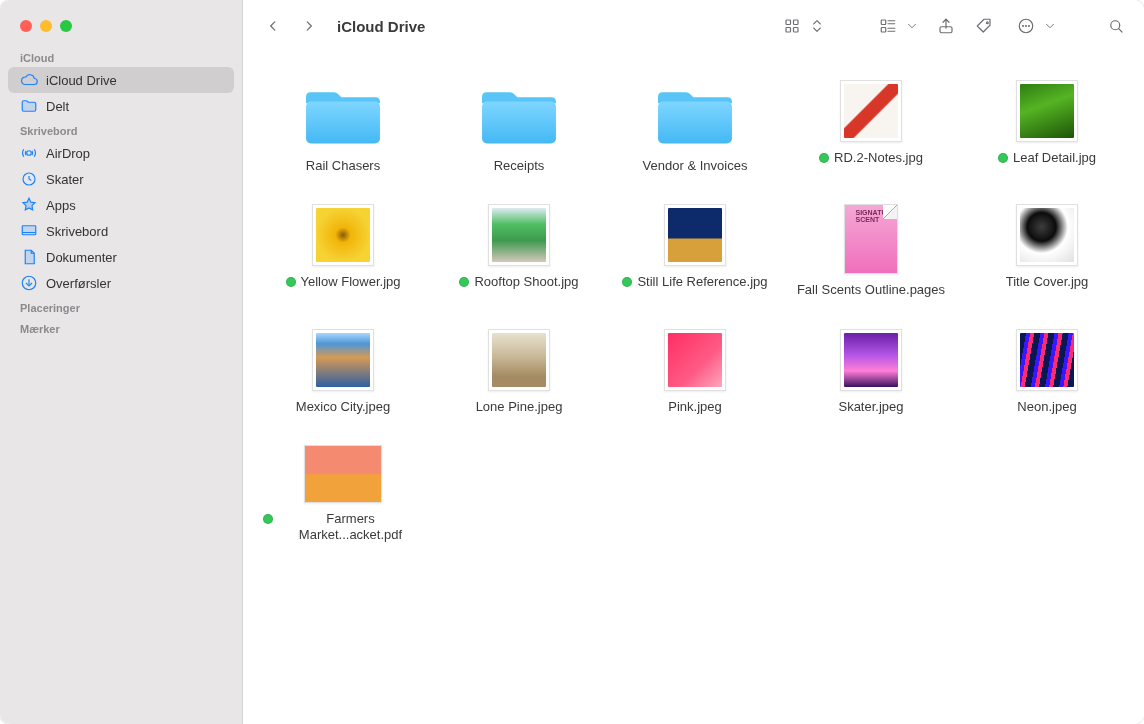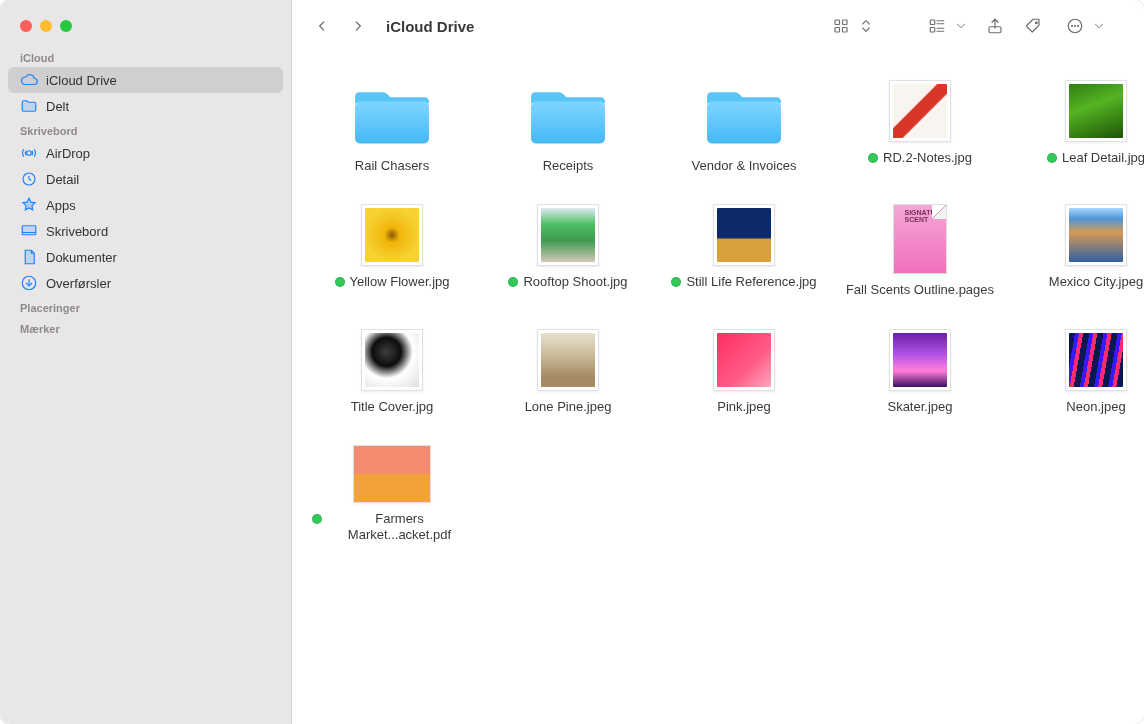--- a/index.html
+++ b/index.html
@@ -12,21 +12,21 @@
     border-radius: 10px;
     box-shadow: 0 0 0 1px rgba(0,0,0,0.08);
   }
   .window {
     display: flex;
     width: 100%;
     height: 100%;
   }
   
   .sidebar {
-    width: 292px;
+    width: 243px;
     background: #e9e6e8;
     border-right: 1px solid rgba(0,0,0,0.08);
     padding-top: 8px;
     flex-shrink: 0;
   }
   .traffic-lights {
     display: flex;
     gap: 8px;
     padding: 12px 14px 14px 20px;
   }
@@ -238,21 +238,21 @@
             </span>
             <span class="label">AirDrop</span>
           </li>
           <li class="side-item">
             <span class="side-icon">
               <svg viewBox="0 0 24 24">
                 <circle cx="12" cy="12" r="8"></circle>
                 <polyline points="12 8 12 12 15 14"></polyline>
               </svg>
             </span>
-            <span class="label">Detail</span>
+            <span class="label">Skater</span>
           </li>
           <li class="side-item">
             <span class="side-icon">
               <svg viewBox="0 0 24 24">
                 <path d="M12 3l2.5 5.2L20 9l-4 3.9.9 5.6L12 16l-4.9 2.5L8 12.9 4 9l5.5-.8z" fill="#1a84ff" stroke="none" opacity="0.25"></path>
                 <path d="M12 3l2.5 5.2L20 9l-4 3.9.9 5.6L12 16l-4.9 2.5L8 12.9 4 9l5.5-.8z"></path>
               </svg>
             </span>
             <span class="label">Apps</span>
           </li>
@@ -488,32 +488,32 @@
             <div class="thumb doc-thumb">
               <div style="width: 100%; height: 100%; background: linear-gradient(rgb(245, 168, 214) 0%, rgb(240, 111, 188) 100%); display: flex; align-items: flex-start; justify-content: center; font-size: 7px; font-weight: 700; color: rgb(122, 42, 86); padding: 4px; white-space: pre; overflow: hidden;">SIGNATU
 SCENT</div>
             </div>
             <div class="label-row">
               <div class="item-label">Fall Scents Outline.pages</div>
             </div>
           </div>
           <div class="item">
             <div class="thumb image-thumb">
+              <div class="img-inner" style="background: radial-gradient(circle at 40% 35%, rgb(61, 61, 61) 0%, rgb(12, 12, 12) 30%, rgb(255, 255, 255) 55%, rgb(224, 224, 224) 100%);"></div>
+            </div>
+            <div class="label-row">
+              <div class="item-label">Title Cover.jpg</div>
+            </div>
+          </div>
+          <div class="item">
+            <div class="thumb image-thumb">
               <div class="img-inner" style="background: linear-gradient(rgb(169, 214, 255) 0%, rgb(78, 150, 214) 20%, rgb(214, 154, 85) 45%, rgb(47, 95, 162) 100%);"></div>
             </div>
             <div class="label-row">
               <div class="item-label">Mexico City.jpeg</div>
-            </div>
-          </div>
-          <div class="item">
-            <div class="thumb image-thumb">
-              <div class="img-inner" style="background: radial-gradient(circle at 40% 35%, rgb(61, 61, 61) 0%, rgb(12, 12, 12) 30%, rgb(255, 255, 255) 55%, rgb(224, 224, 224) 100%);"></div>
-            </div>
-            <div class="label-row">
-              <div class="item-label">Title Cover.jpg</div>
             </div>
           </div>
           <div class="item">
             <div class="thumb image-thumb">
               <div class="img-inner" style="background: linear-gradient(rgb(232, 225, 207) 0%, rgb(200, 183, 149) 45%, rgb(165, 139, 99) 80%);"></div>
             </div>
             <div class="label-row">
               <div class="item-label">Lone Pine.jpeg</div>
             </div>
           </div>

